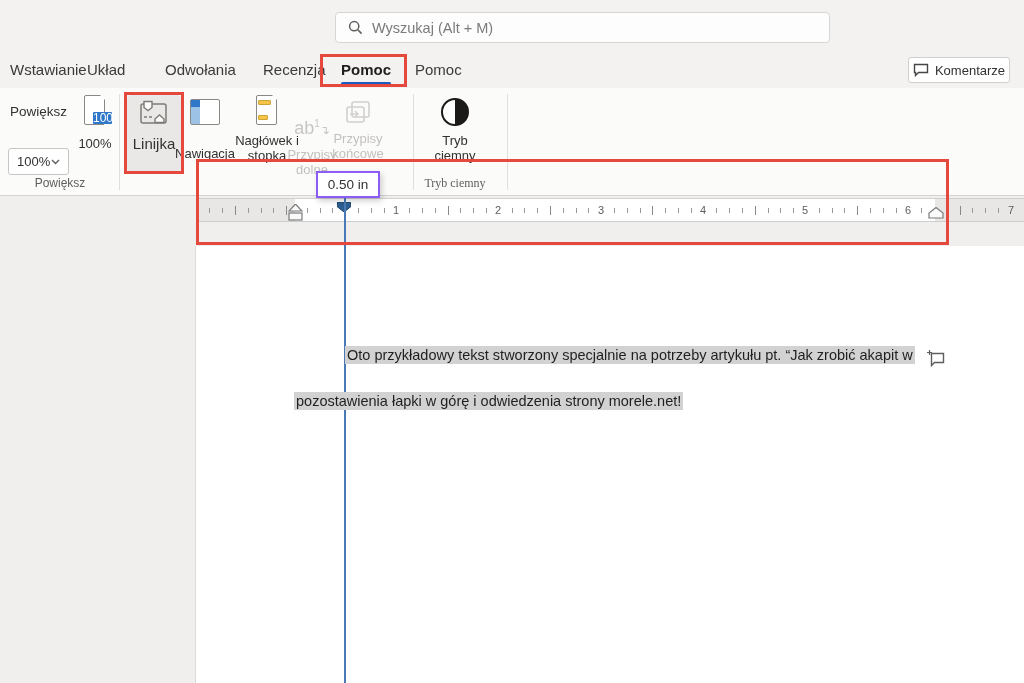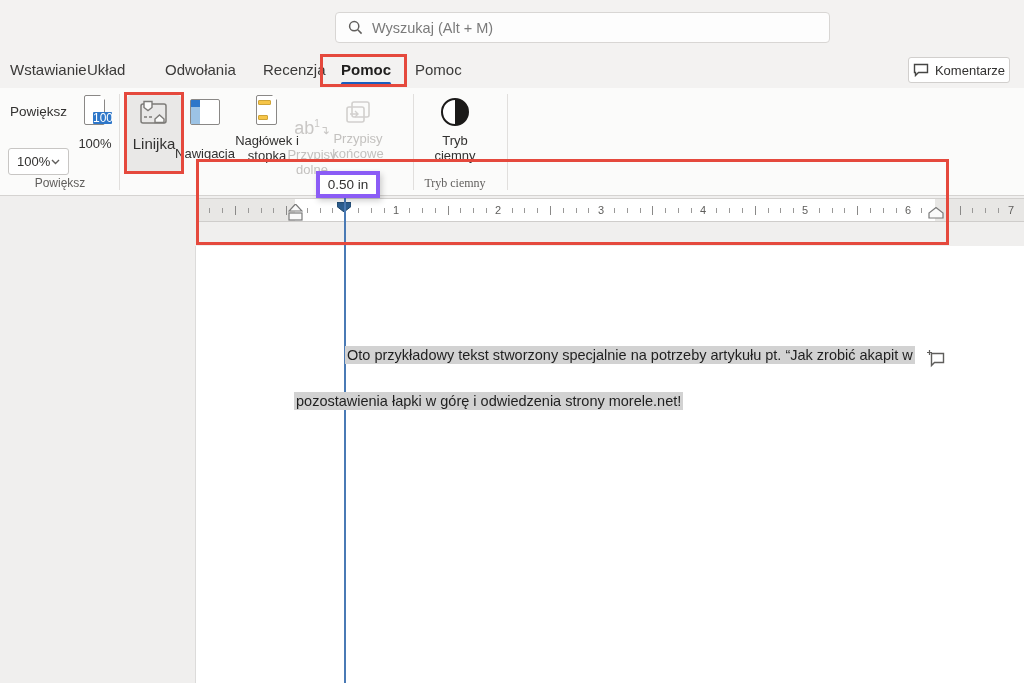--- a/index.html
+++ b/index.html
@@ -66,21 +66,21 @@
 
   
   .dark-ic { width:28px; height:28px; border-radius:50%; border:2px solid #1b1a19;
     background:linear-gradient(to right,#ffffff 50%,#1b1a19 50%); }
 
   
   .annot { position:absolute; border:3px solid #e5493d; z-index:15; pointer-events:none; }
 
   
   .tooltip { position:absolute; left:316px; top:171px; width:64px; height:27px;
-    background:#ffffff; border:4px solid #8b5cf6; box-shadow:2px 3px 6px rgba(0,0,0,.18);
+    background:#ffffff; border:2px solid #8b5cf6; box-shadow:2px 3px 6px rgba(0,0,0,.18);
     display:flex; align-items:center; justify-content:center; font-size:13.5px;
     color:#323130; z-index:20; }
 
   
   .doc-area { position:absolute; left:0; top:196px; width:1024px; height:487px; background:#f0efee; }
   .page { position:absolute; left:195px; top:50px; width:829px; height:437px;
     background:#ffffff; border-left:1px solid #dcdbda; }
 
   
   .ruler { position:absolute; left:197px; top:2px; width:827px; height:24px;

